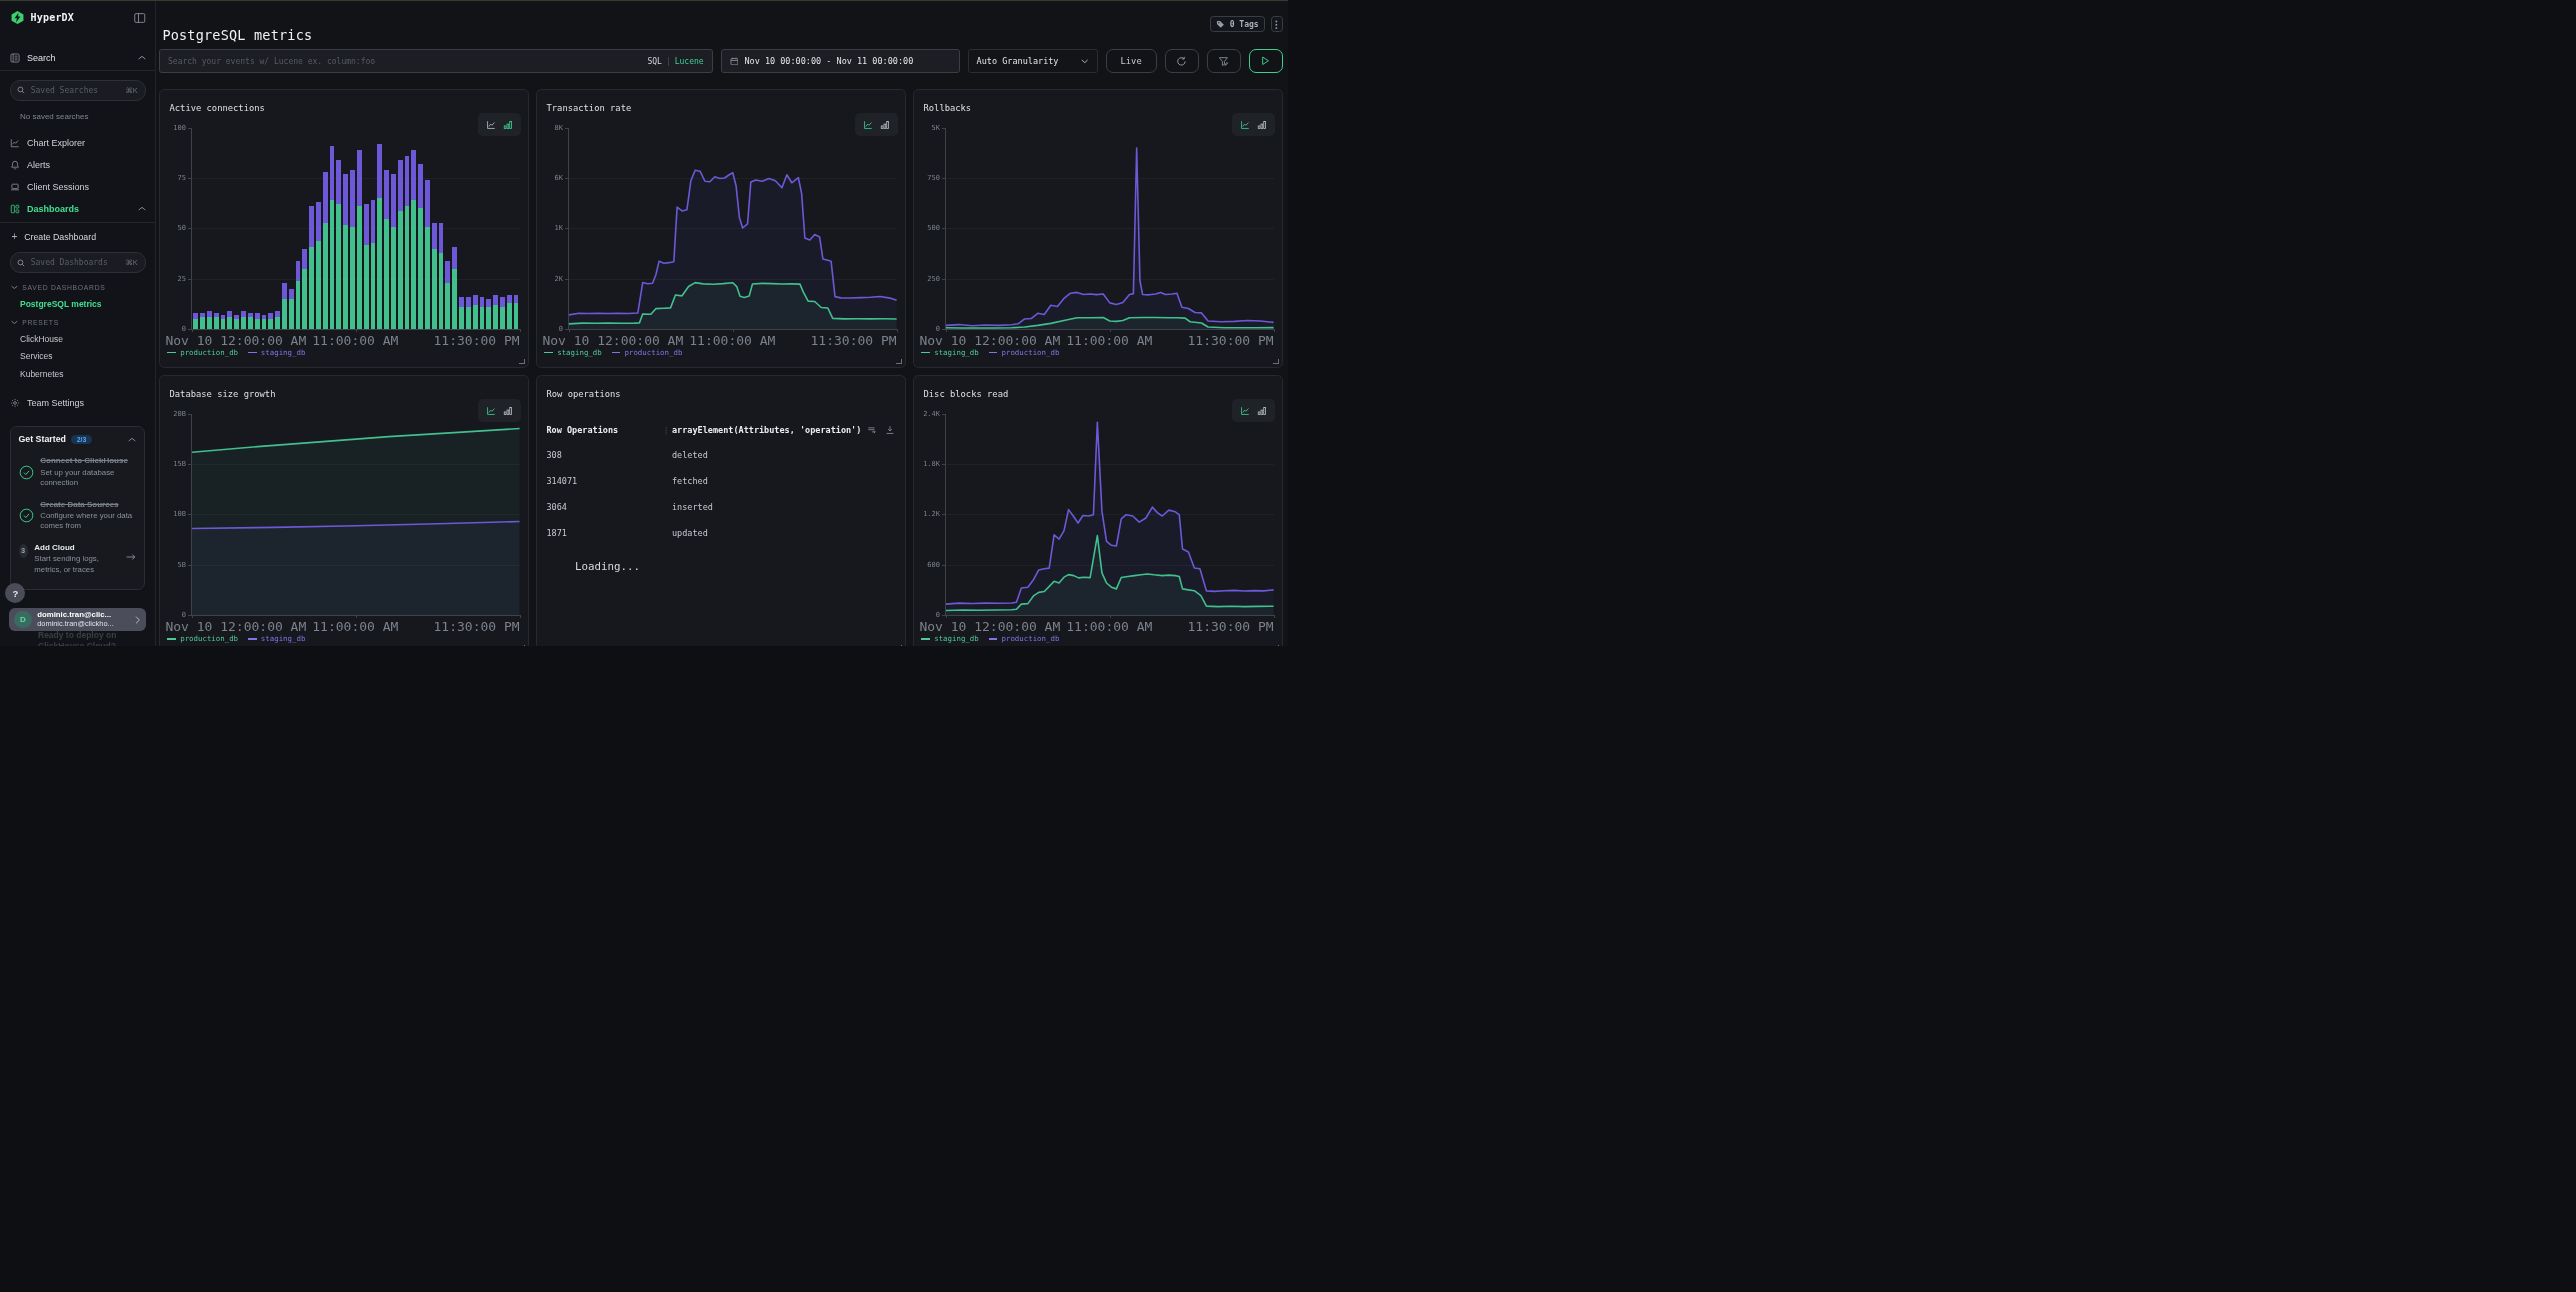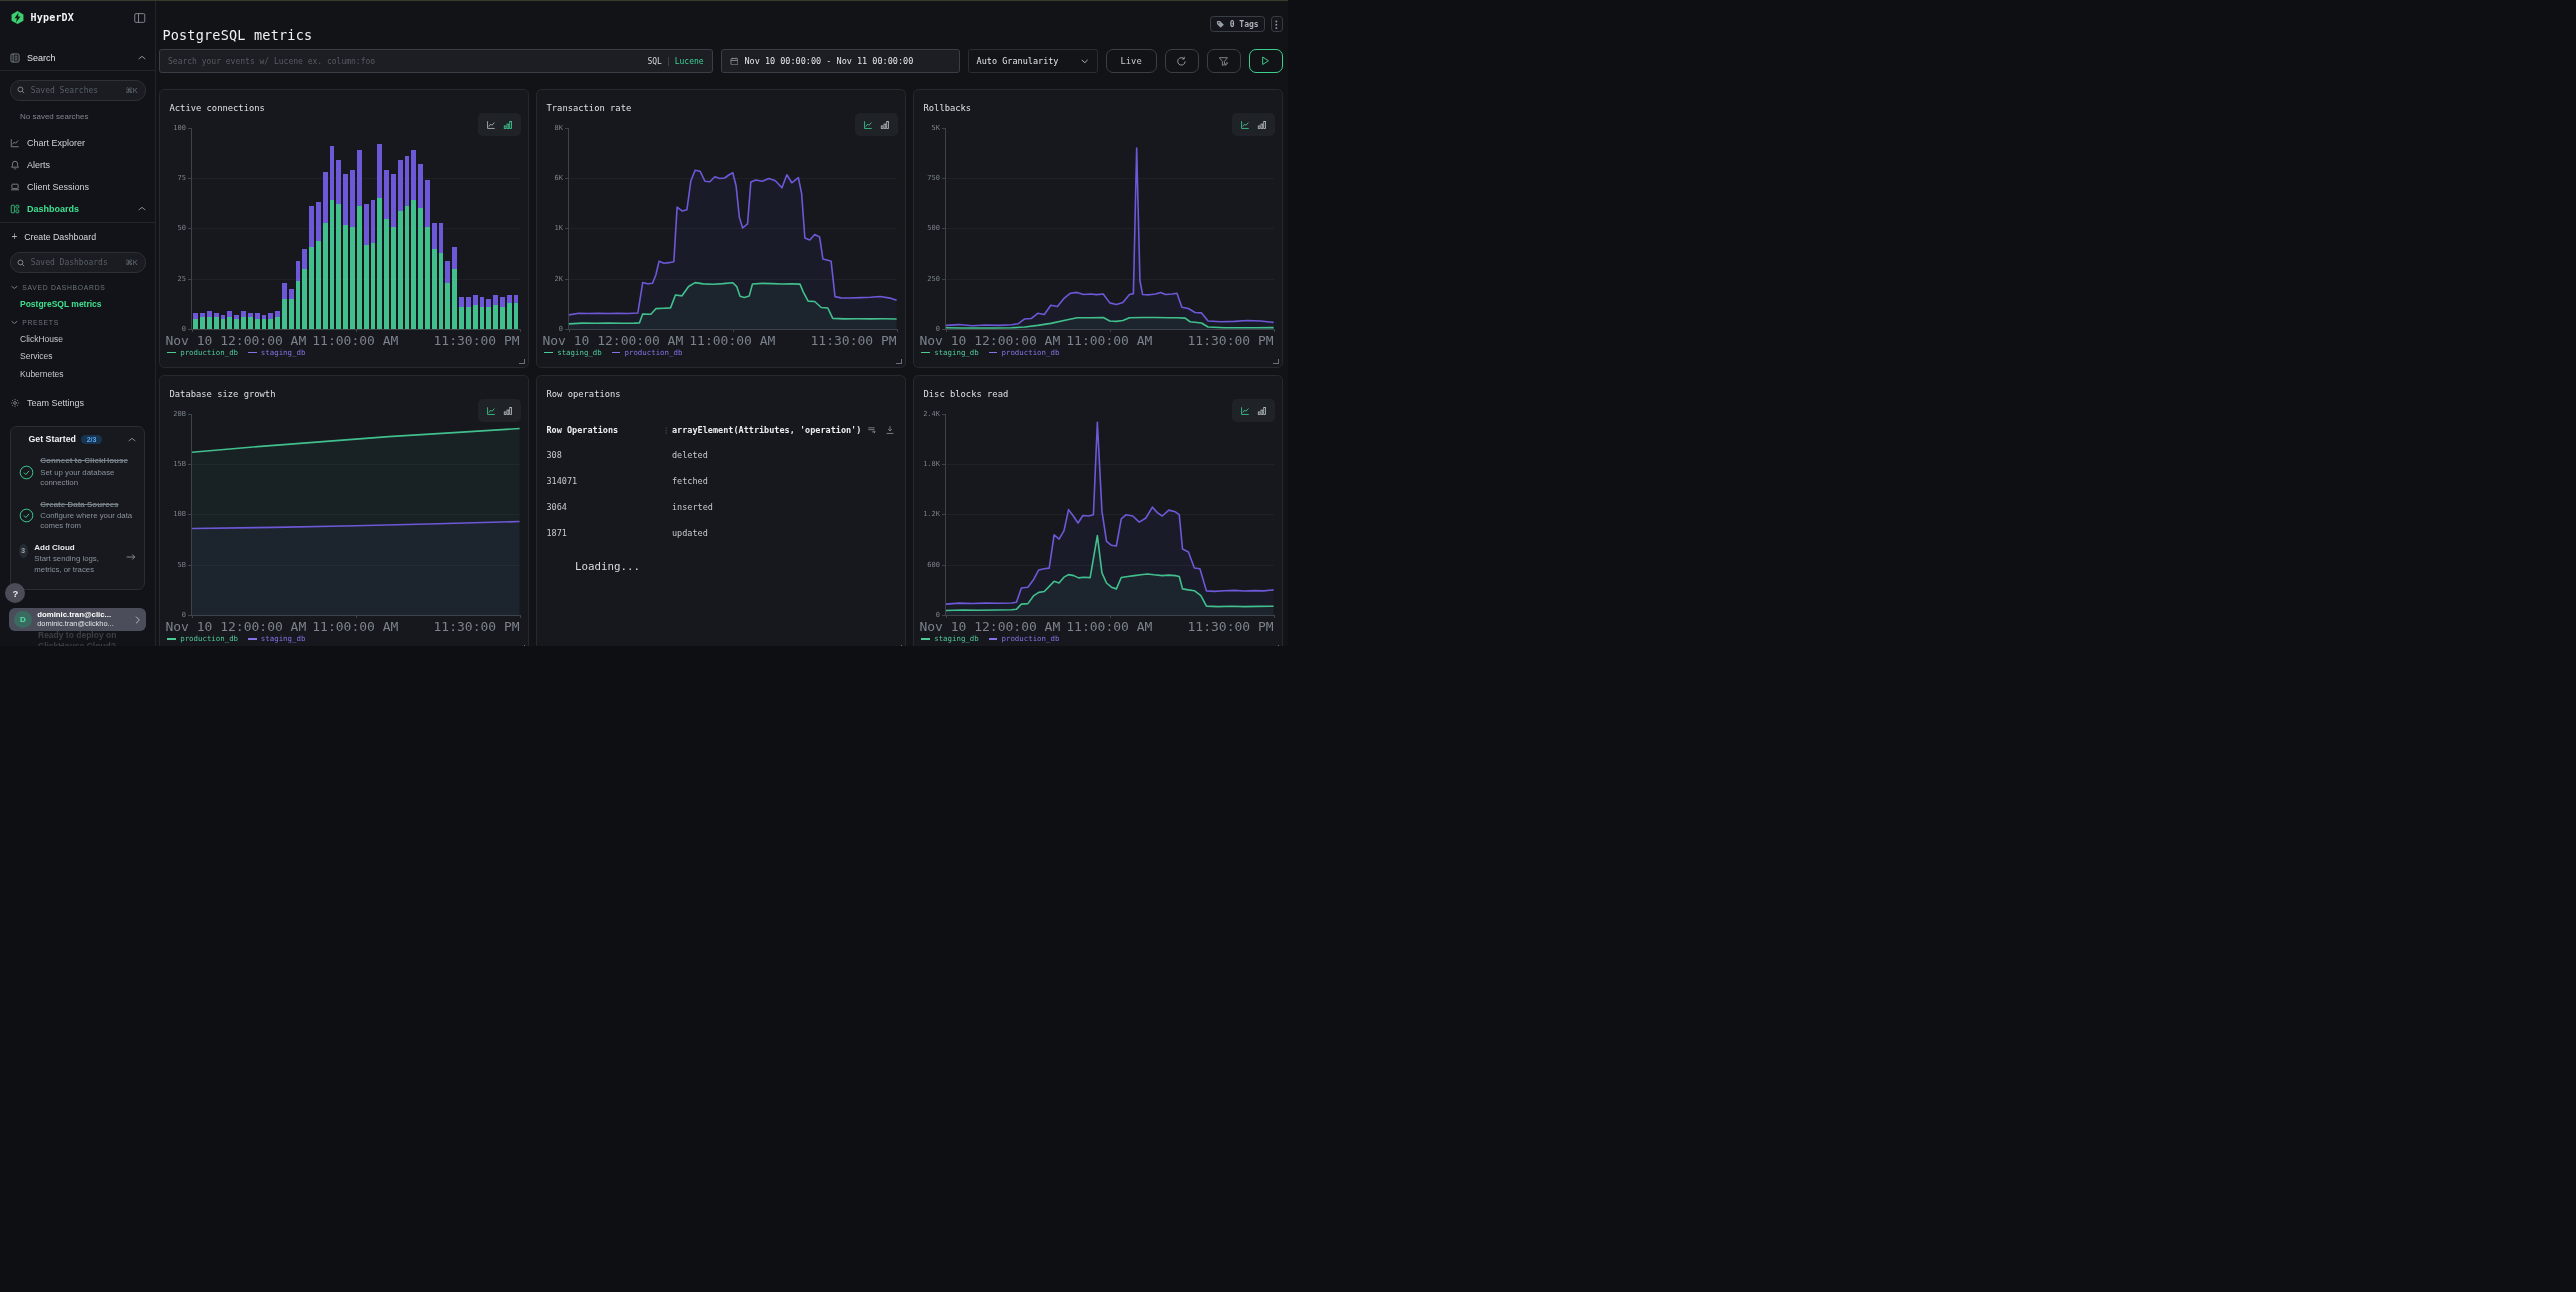--- a/index.html
+++ b/index.html
@@ -32,21 +32,21 @@
   .plus-glyph::before{content:"+";font-size:10px;color:#aeb4bc;}
   .subsec{display:flex;align-items:center;gap:4.7px;margin:10.8px 0 0 10.8px;font-size:6.8px;letter-spacing:0.7px;color:#6d757f;}
   .tree-item{margin:7.4px 0 0 20px;font-size:8.5px;color:#c3c9cf;cursor:pointer;}
   .tree-item.active{color:#3ee08f;font-weight:bold;}
   .team-row{display:flex;align-items:center;gap:7.4px;margin-top:19px;padding:0 9.5px;font-size:9px;color:#ced3d9;cursor:pointer;}
 
   
   #gs-card{position:absolute;left:9.5px;top:426px;width:135px;height:164px;background:#17191f;
            border:0.7px solid #2a2d34;border-radius:6.8px;padding:7.4px 8px;box-sizing:border-box;}
   .gs-head{display:flex;align-items:center;gap:5.4px;}
-  .gs-title{font-weight:bold;font-size:8.8px;color:#f0f2f4;flex:0 0 auto;margin-left:10px;}
+  .gs-title{font-weight:bold;font-size:8.8px;color:#f0f2f4;flex:0 0 auto;}
   .gs-badge{background:#173450;color:#58a6f0;font-size:7px;font-weight:bold;border-radius:6px;padding:1.4px 5.4px;}
   .gs-head .icon{margin-left:auto;}
   .gs-step{display:flex;gap:6.8px;margin-top:8.8px;}
   .gs-ic{flex:0 0 15px;padding-top:4px;}
   .gs-num{width:13.5px;height:13.5px;border-radius:50%;background:#262a31;color:#9aa1ab;font-size:7.4px;font-weight:bold;
           display:flex;align-items:center;justify-content:center;margin-top:4px;}
   .gs-tt{font-size:8px;font-weight:bold;color:#788089;line-height:1.25;}
   .gs-tt.done{text-decoration:line-through;}
   .gs-tt.todo{color:#e8eaed;}
   .gs-sub{font-size:7.8px;color:#8b929b;line-height:1.3;margin-top:1.4px;}

